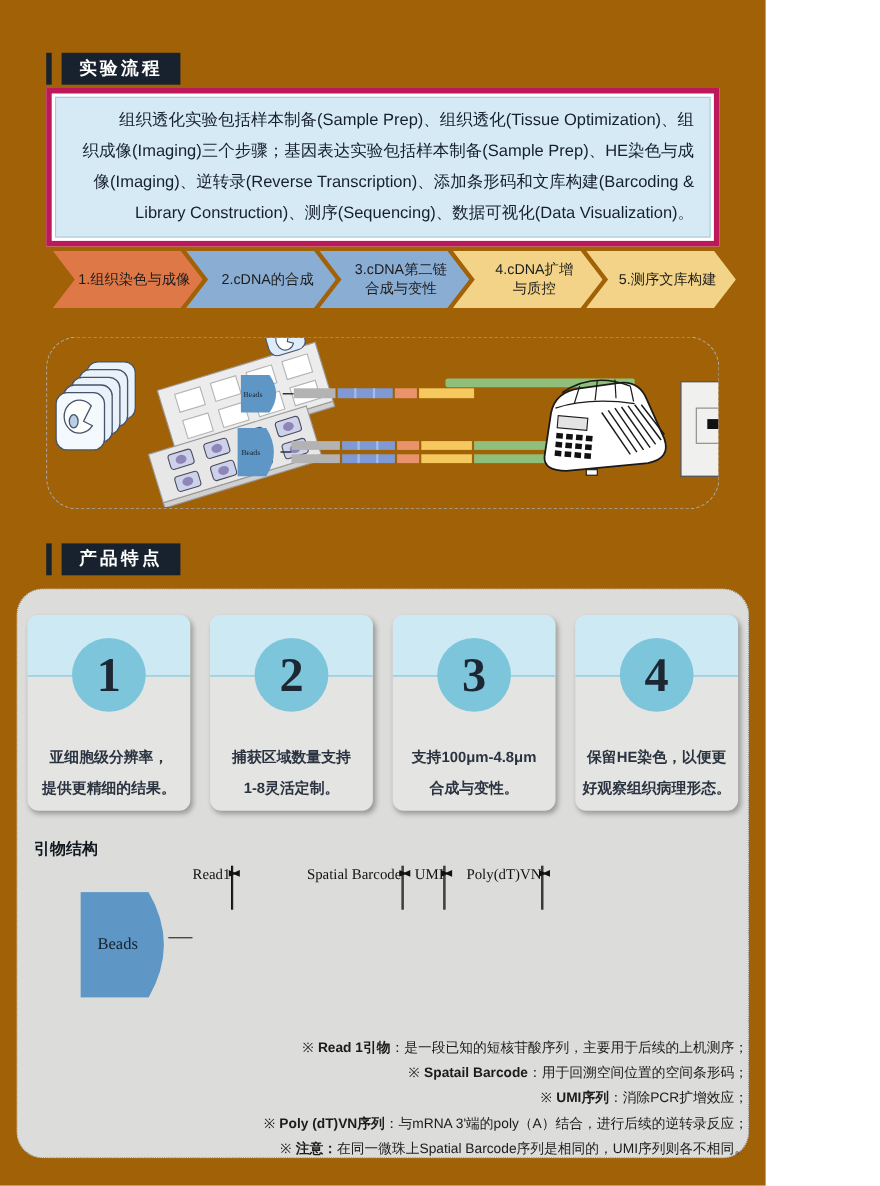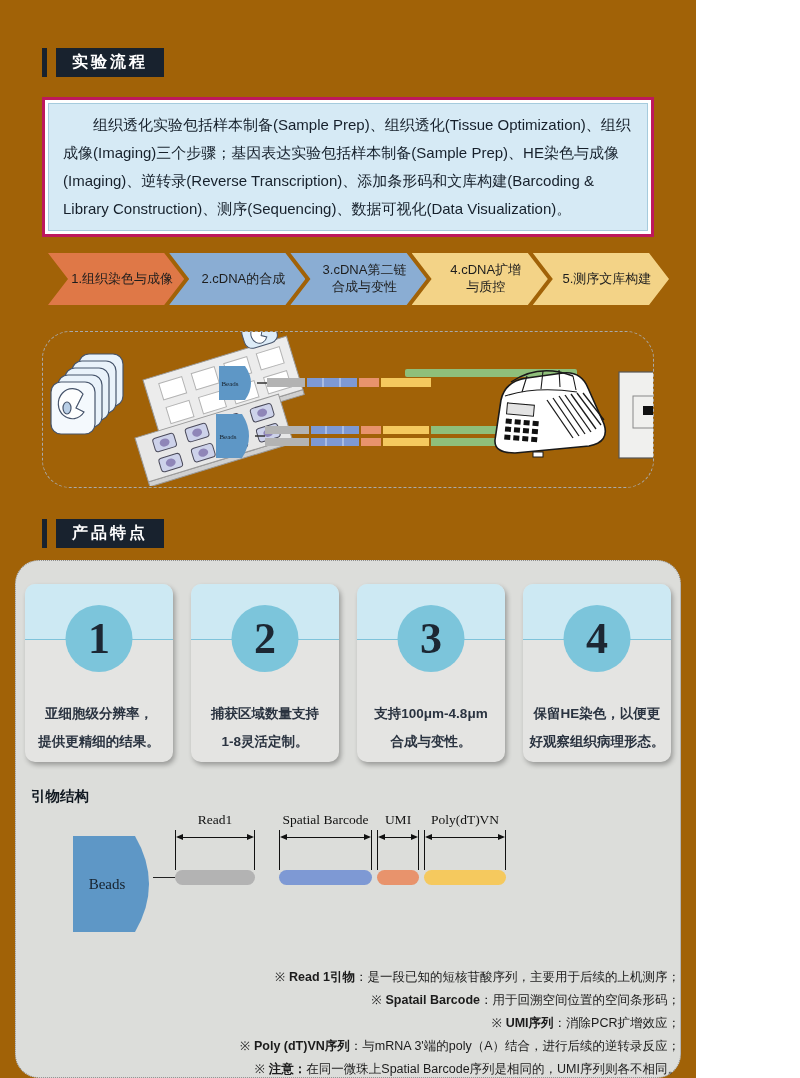--- a/index.html
+++ b/index.html
@@ -10,27 +10,27 @@
 
   
   .section-header { display:flex; align-items:stretch; gap:9px; height:29px; }
   .header-accent { width:5px; background:#18222e; }
   .header-title { background:#18222e; color:#fff; font-weight:bold; font-size:16px;
                   letter-spacing:3px; padding:4px 16px; display:flex; align-items:center; }
   .hdr1 { margin-top:48px; }
   .hdr2 { margin-top:31px; }
 
   
-  .desc-frame { margin-top:20px; border:3px solid #be185d; padding:3px; background:#fff; }
+  .desc-frame { margin-top:3px; border:5px solid #be185d; padding:3px; background:#fff;text-align:right; }
   .desc-inner { background:#d6eaf5; border:1px solid #a6cbdd; padding:7px 14px; }
   .desc-text { font-size:15px; line-height:28px; color:#16202b; text-indent:2em;
                font-family:"Liberation Sans", sans-serif; }
 
   
-  .steps-row { margin-top:16px; display:flex; padding-left:6px; }
+  .steps-row { margin-top:4px; display:flex; padding-left:6px; }
   .step-chevron { width:157px; height:52px; margin-right:-15px;
                   clip-path:polygon(0 0, calc(100% - 20px) 0, 100% 50%, calc(100% - 20px) 100%, 0 100%, 20px 50%);
                   display:flex; align-items:center; justify-content:center; }
   .step-label { font-size:13px; color:#1d1d1d; text-align:center; line-height:1.3;
                 padding-left:12px; font-weight:500; }
   .step-label span { display:block; }
   .c-orange { background:#df7847; }
   .c-blue   { background:#8aadd3; }
   .c-yellow { background:#f3d387; }
 
@@ -59,21 +59,21 @@
   
   .primer-heading { margin:25px 0 6px 15px; font-size:14.5px; font-weight:bold; color:#101820; }
   .primer-diagram { position:relative; height:128px; margin-left:57px; }
   .primer-bead { position:absolute; left:0; top:24px; width:86px; height:96px; background:#5e97c6;
                  clip-path:path("M0 0 L62 0 Q90 48 62 96 L0 96 Z");
                  display:flex; align-items:center; justify-content:center; }
   .primer-bead span { font-family:"Liberation Serif", serif; font-size:15px; color:#16212c;
                       margin-right:18px; }
   .primer-connector { position:absolute; left:80px; top:65px; width:22px; border-top:1.5px solid #222; }
   .primer-track { position:absolute; left:102px; top:0; display:flex; gap:5px; }
-  .pseg { display:flex; flex-direction:column; }
+  .pseg { display:flex; flex-direction:row; }
   .pseg-label { height:18px; text-align:center; font-family:"Liberation Serif", serif;
                 font-size:13.5px; color:#111; white-space:nowrap; }
   .pseg-arrow { position:relative; height:40px; border-left:1.3px solid #111; border-right:1.3px solid #111; }
   .pseg-arrow .aline { position:absolute; top:7px; left:2px; right:2px; height:0; border-top:1.4px solid #111; }
   .pseg-arrow .aline::before { content:""; position:absolute; left:-2px; top:-4.4px; width:0; height:0;
       border-style:solid; border-width:3.8px 7px 3.8px 0; border-color:transparent #111 transparent transparent; }
   .pseg-arrow .aline::after  { content:""; position:absolute; right:-2px; top:-4.4px; width:0; height:0;
       border-style:solid; border-width:3.8px 0 3.8px 7px; border-color:transparent transparent transparent #111; }
   .pseg-bar { height:15px; border-radius:8px; }
   .w-read1 { width:80px; }  .w-sb { width:112px;padding-left:19px; }  .w-umi { width:42px; }  .w-poly { width:82px; }

